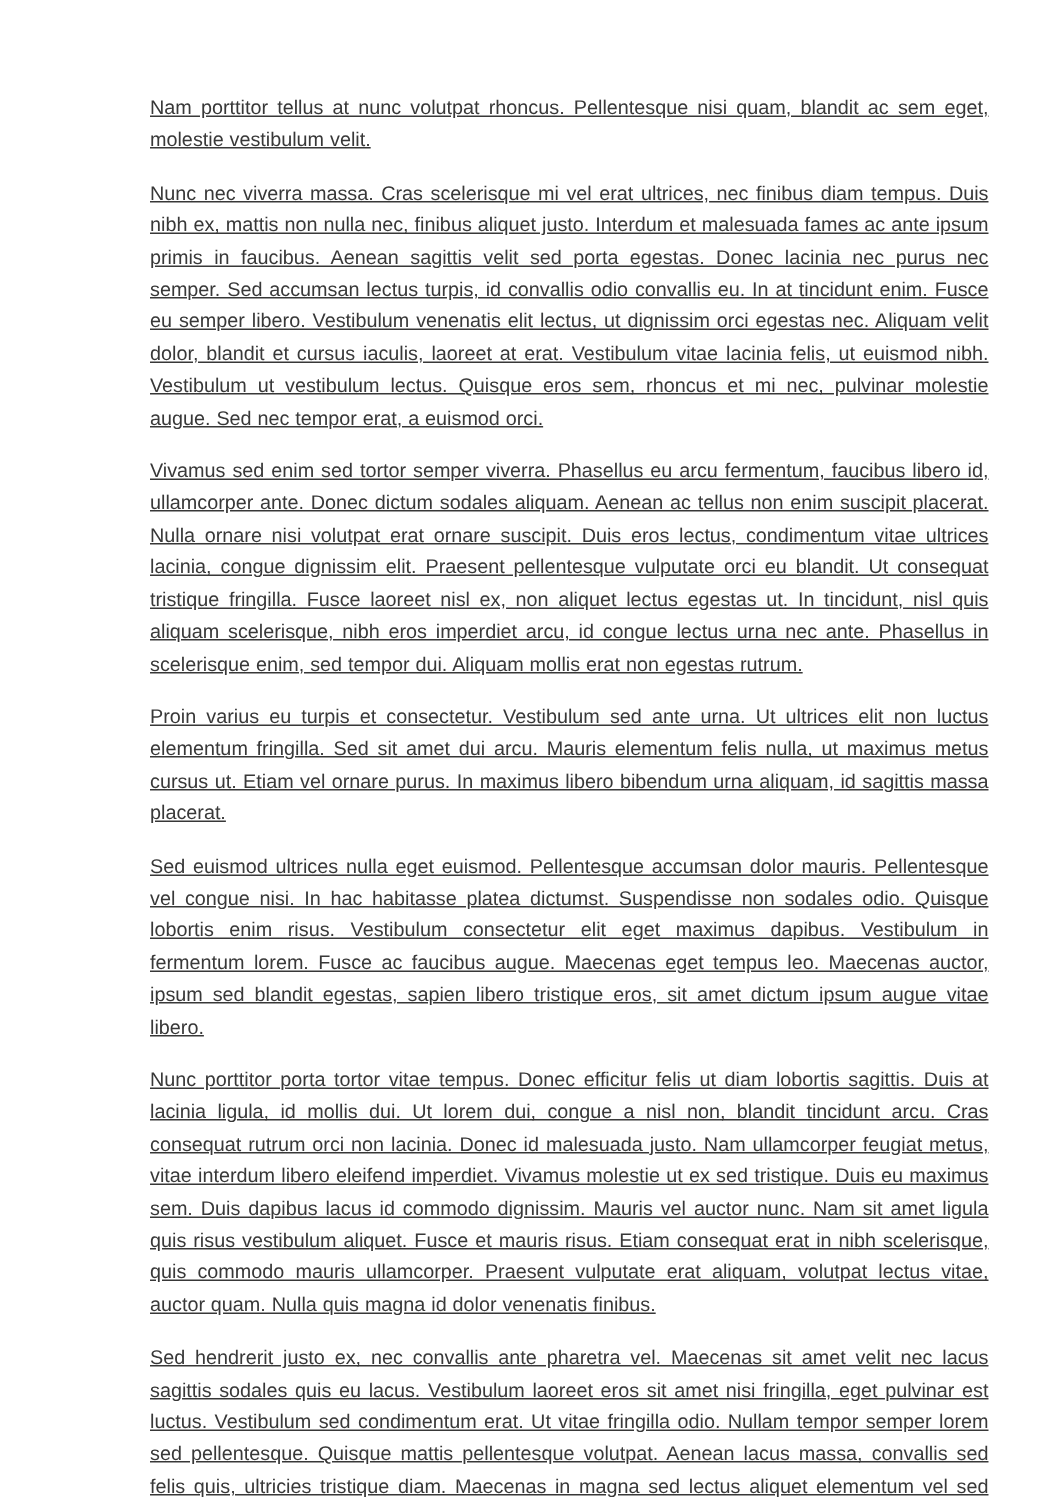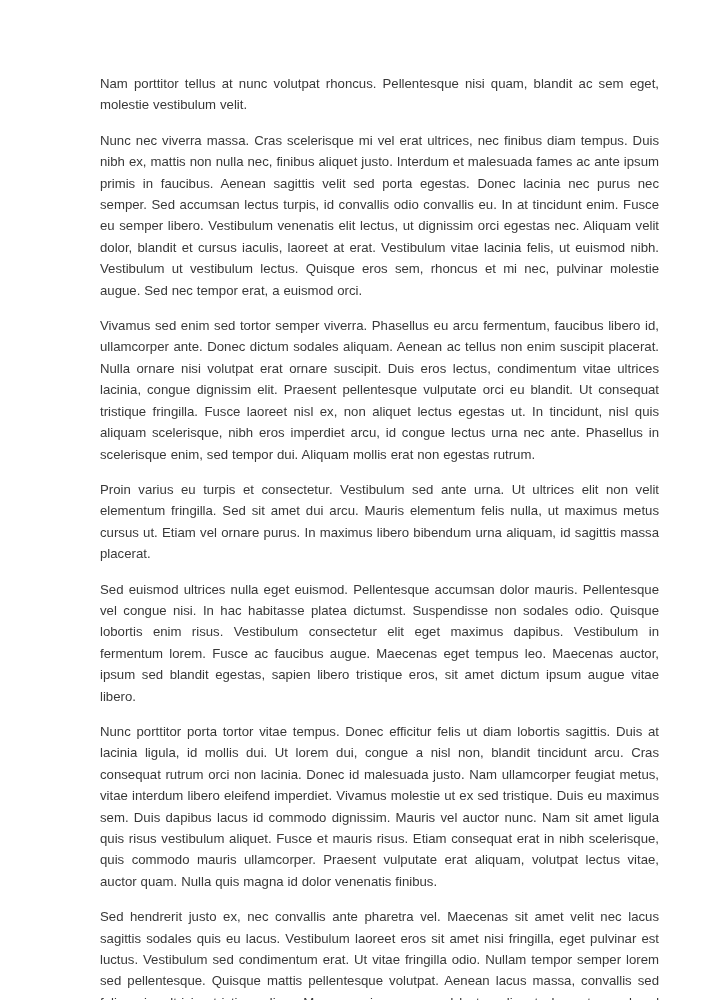--- a/index.html
+++ b/index.html
@@ -19,31 +19,32 @@
     position: absolute;
     left: 100px;
     top: 61px;
     width: 559px;
   }
   .para {
     font-size: 13.2px;
     line-height: 21.4px;
     color: #383838;
     text-align: justify;
-    margin: 12px 0 14px 0;
+    margin: 0 0 14px 0;
     word-spacing: 0.02em;
+    text-decoration: underline;
   }
 </style>
 </head>
 <body>
 
 <div class="page">
   <div class="content">
     <p class="para">Nam porttitor tellus at nunc volutpat rhoncus. Pellentesque nisi quam, blandit ac sem eget, molestie vestibulum velit.</p>
     <p class="para">Nunc nec viverra massa. Cras scelerisque mi vel erat ultrices, nec finibus diam tempus. Duis nibh ex, mattis non nulla nec, finibus aliquet justo. Interdum et malesuada fames ac ante ipsum primis in faucibus. Aenean sagittis velit sed porta egestas. Donec lacinia nec purus nec semper. Sed accumsan lectus turpis, id convallis odio convallis eu. In at tincidunt enim. Fusce eu semper libero. Vestibulum venenatis elit lectus, ut dignissim orci egestas nec. Aliquam velit dolor, blandit et cursus iaculis, laoreet at erat. Vestibulum vitae lacinia felis, ut euismod nibh. Vestibulum ut vestibulum lectus. Quisque eros sem, rhoncus et mi nec, pulvinar molestie augue. Sed nec tempor erat, a euismod orci.</p>
     <p class="para">Vivamus sed enim sed tortor semper viverra. Phasellus eu arcu fermentum, faucibus libero id, ullamcorper ante. Donec dictum sodales aliquam. Aenean ac tellus non enim suscipit placerat. Nulla ornare nisi volutpat erat ornare suscipit. Duis eros lectus, condimentum vitae ultrices lacinia, congue dignissim elit. Praesent pellentesque vulputate orci eu blandit. Ut consequat tristique fringilla. Fusce laoreet nisl ex, non aliquet lectus egestas ut. In tincidunt, nisl quis aliquam scelerisque, nibh eros imperdiet arcu, id congue lectus urna nec ante. Phasellus in scelerisque enim, sed tempor dui. Aliquam mollis erat non egestas rutrum.</p>
-    <p class="para">Proin varius eu turpis et consectetur. Vestibulum sed ante urna. Ut ultrices elit non velit elementum fringilla. Sed sit amet dui arcu. Mauris elementum felis nulla, ut maximus metus cursus ut. Etiam vel ornare purus. In maximus libero bibendum urna aliquam, id sagittis massa placerat.</p>
+    <p class="para">Proin varius eu turpis et consectetur. Vestibulum sed ante urna. Ut ultrices elit non luctus elementum fringilla. Sed sit amet dui arcu. Mauris elementum felis nulla, ut maximus metus cursus ut. Etiam vel ornare purus. In maximus libero bibendum urna aliquam, id sagittis massa placerat.</p>
     <p class="para">Sed euismod ultrices nulla eget euismod. Pellentesque accumsan dolor mauris. Pellentesque vel congue nisi. In hac habitasse platea dictumst. Suspendisse non sodales odio. Quisque lobortis enim risus. Vestibulum consectetur elit eget maximus dapibus. Vestibulum in fermentum lorem. Fusce ac faucibus augue. Maecenas eget tempus leo. Maecenas auctor, ipsum sed blandit egestas, sapien libero tristique eros, sit amet dictum ipsum augue vitae libero.</p>
     <p class="para">Nunc porttitor porta tortor vitae tempus. Donec efficitur felis ut diam lobortis sagittis. Duis at lacinia ligula, id mollis dui. Ut lorem dui, congue a nisl non, blandit tincidunt arcu. Cras consequat rutrum orci non lacinia. Donec id malesuada justo. Nam ullamcorper feugiat metus, vitae interdum libero eleifend imperdiet. Vivamus molestie ut ex sed tristique. Duis eu maximus sem. Duis dapibus lacus id commodo dignissim. Mauris vel auctor nunc. Nam sit amet ligula quis risus vestibulum aliquet. Fusce et mauris risus. Etiam consequat erat in nibh scelerisque, quis commodo mauris ullamcorper. Praesent vulputate erat aliquam, volutpat lectus vitae, auctor quam. Nulla quis magna id dolor venenatis finibus.</p>
     <p class="para">Sed hendrerit justo ex, nec convallis ante pharetra vel. Maecenas sit amet velit nec lacus sagittis sodales quis eu lacus. Vestibulum laoreet eros sit amet nisi fringilla, eget pulvinar est luctus. Vestibulum sed condimentum erat. Ut vitae fringilla odio. Nullam tempor semper lorem sed pellentesque. Quisque mattis pellentesque volutpat. Aenean lacus massa, convallis sed felis quis, ultricies tristique diam. Maecenas in magna sed lectus aliquet elementum vel sed felis. Suspendisse lobortis sem dui, id consequat velit sagittis eget.</p>
 
   </div>
 </div>
 
 </body></html>

